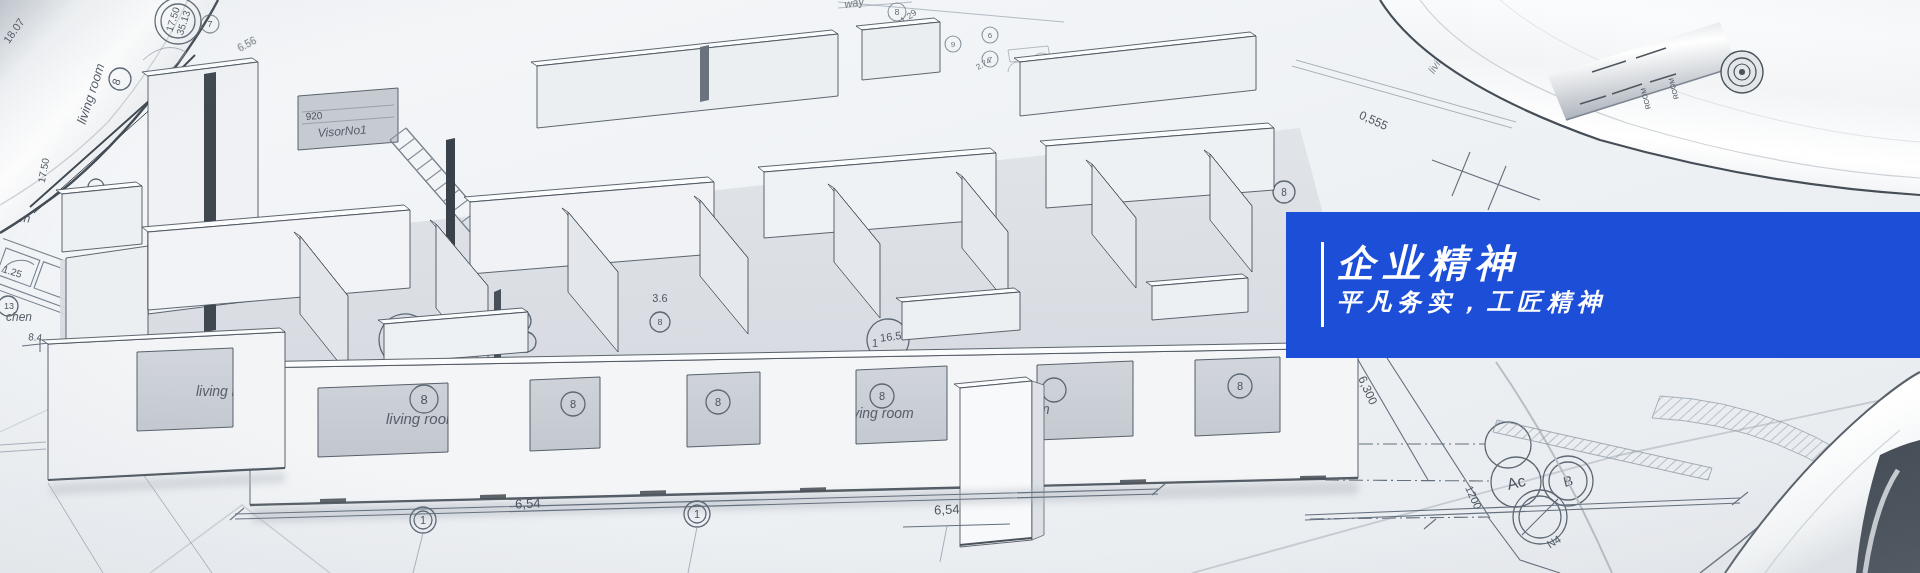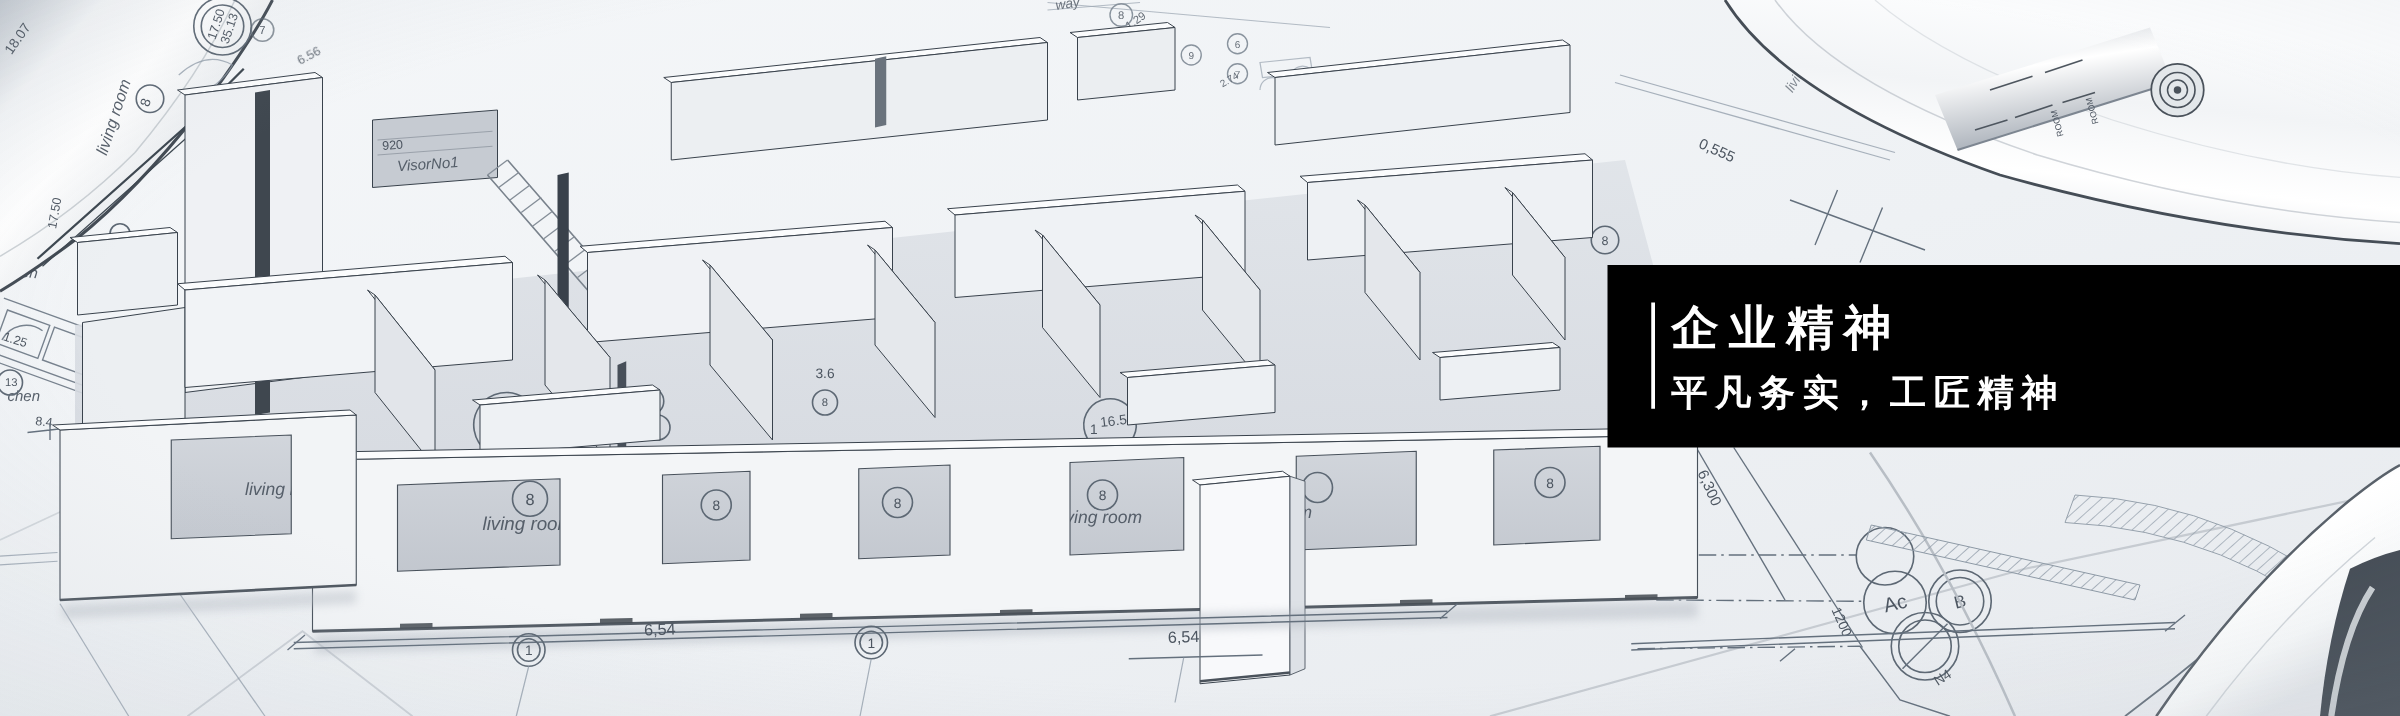--- a/index.html
+++ b/index.html
@@ -24,22 +24,22 @@
   }
   .accent-bar {
     position:absolute; left:35px; top:30px; width:3px; height:85px; background:#ffffff;
   }
   .banner-title {
     position:absolute; left:51px; top:31px; margin:0;
     color:#ffffff; font-size:38px; font-weight:bold; letter-spacing:8px;
     line-height:1.1; white-space:nowrap;
   }
   .banner-subtitle {
-    position:absolute; left:51px; top:86px; margin:0;
-    color:#ffffff; font-size:29px; font-weight:bold; letter-spacing:6px;
+    position:absolute; left:51px; top:76px; margin:0;
+    color:#ffffff; font-size:24px; font-weight:bold; letter-spacing:6px;
     line-height:1.2; white-space:nowrap;
   }
 </style>
 </head>
 <body>
 
 <div class="stage">
 <svg width="1920" height="573" viewBox="0 0 1920 573">
   <defs>
     <linearGradient id="bgGrad" x1="0" y1="0" x2="1" y2="1">
@@ -391,18 +391,18 @@
       <text class="t tc" font-size="11" x="697" y="518">1</text>
       <text class="t tc" font-size="13" x="947" y="514" transform="rotate(-2 947 514)">6,54</text>
       <path class="dln" d="M903,527 L1010,524"></path>
       <path class="fln" d="M423,533 L413,573 M697,527 L688,573 M947,526 L940,562"></path>
     </g>
   </g>
 
   <rect x="0" y="0" width="1920" height="573" fill="url(#vign)"></rect>
 </svg>
 
-  <div class="quote-panel" style="background:#000000;">
+  <div class="quote-panel" style="background:#1d4ed8;font-style:italic;">
     <div class="accent-bar"></div>
     <h2 class="banner-title">企业精神</h2>
     <p class="banner-subtitle">平凡务实，工匠精神</p>
   </div>
 </div>
 
 </body></html>

